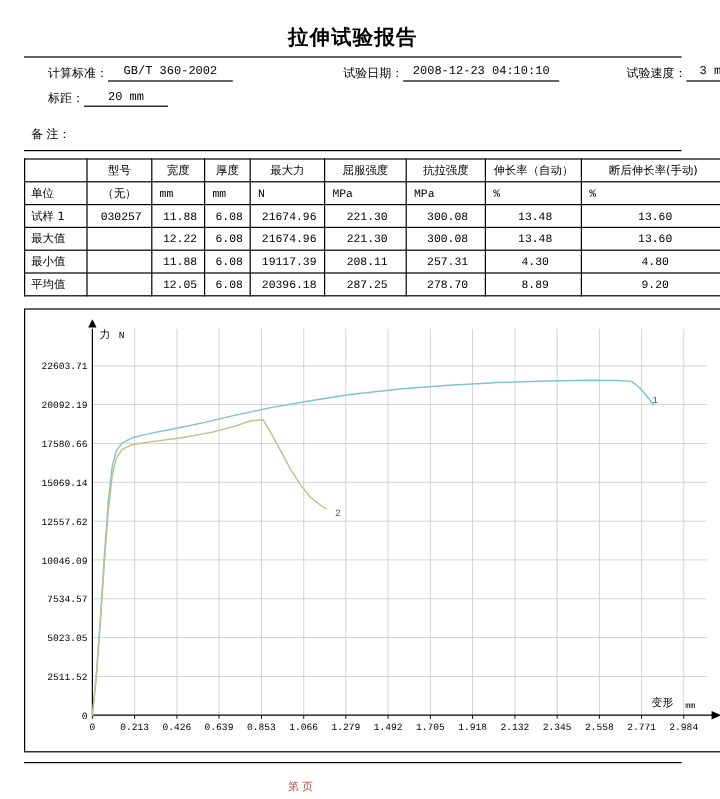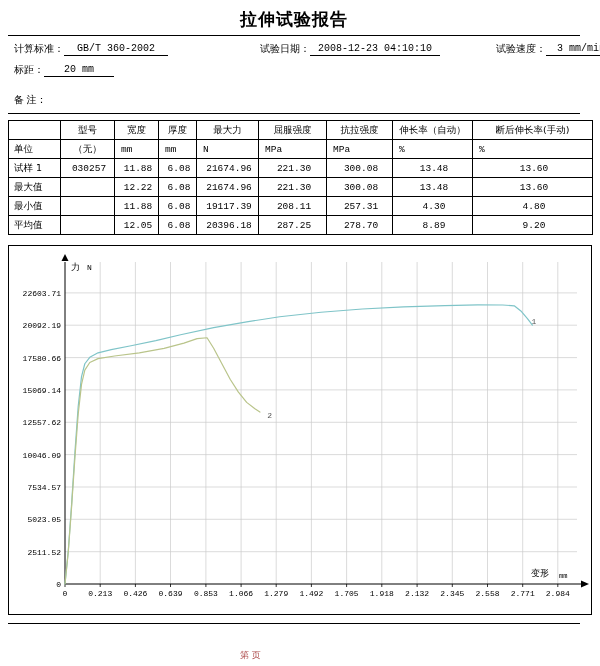--- a/index.html
+++ b/index.html
@@ -13,21 +13,21 @@
     font-family: "Liberation Sans", sans-serif;
     color: #000;
     position: relative;
     overflow: hidden;
   }
   .page {
     position: relative;
     width: 588px;
     height: 666px;
     box-sizing: border-box;
-    padding: 0;
+    padding: 12px;
   }
   
   .title {
     text-align: center;
     font-size: 17px;
     font-weight: bold;
     font-family: "DejaVu Sans", sans-serif;
     letter-spacing: 1px;
     padding-top: 8px;
     padding-bottom: 4px;
@@ -40,20 +40,21 @@
   
   .info-block {
     padding: 0 14px;
     font-size: 10px;
     font-family: "DejaVu Sans", sans-serif;
   }
   .info-row {
     display: flex;
     align-items: flex-end;
     margin-bottom: 7px;
+    margin-left: 14px;
   }
   .info-item {
     display: flex;
     align-items: flex-end;
     white-space: nowrap;
   }
   .info-label {
     font-size: 10px;
   }
   .info-value {
@@ -68,21 +69,21 @@
   .u-date   { min-width: 122px; }
   .u-speed  { min-width: 62px; }
   .u-gauge  { min-width: 62px; }
 
   .r1-i1 { margin-right: 92px; }
   .r1-i2 { margin-right: 56px; }
 
   .note-row {
     padding: 0 14px;
     font-size: 10px;
-    font-family: Liberation Serif, serif;
+    font-family: Liberation Sans, sans-serif;
     margin-top: 16px;
     margin-bottom: 6px;
   }
   .head-rule {
     height: 1px;
     background: #000;
     margin: 0 8px 0 8px;
   }
   
   .table-wrap {

